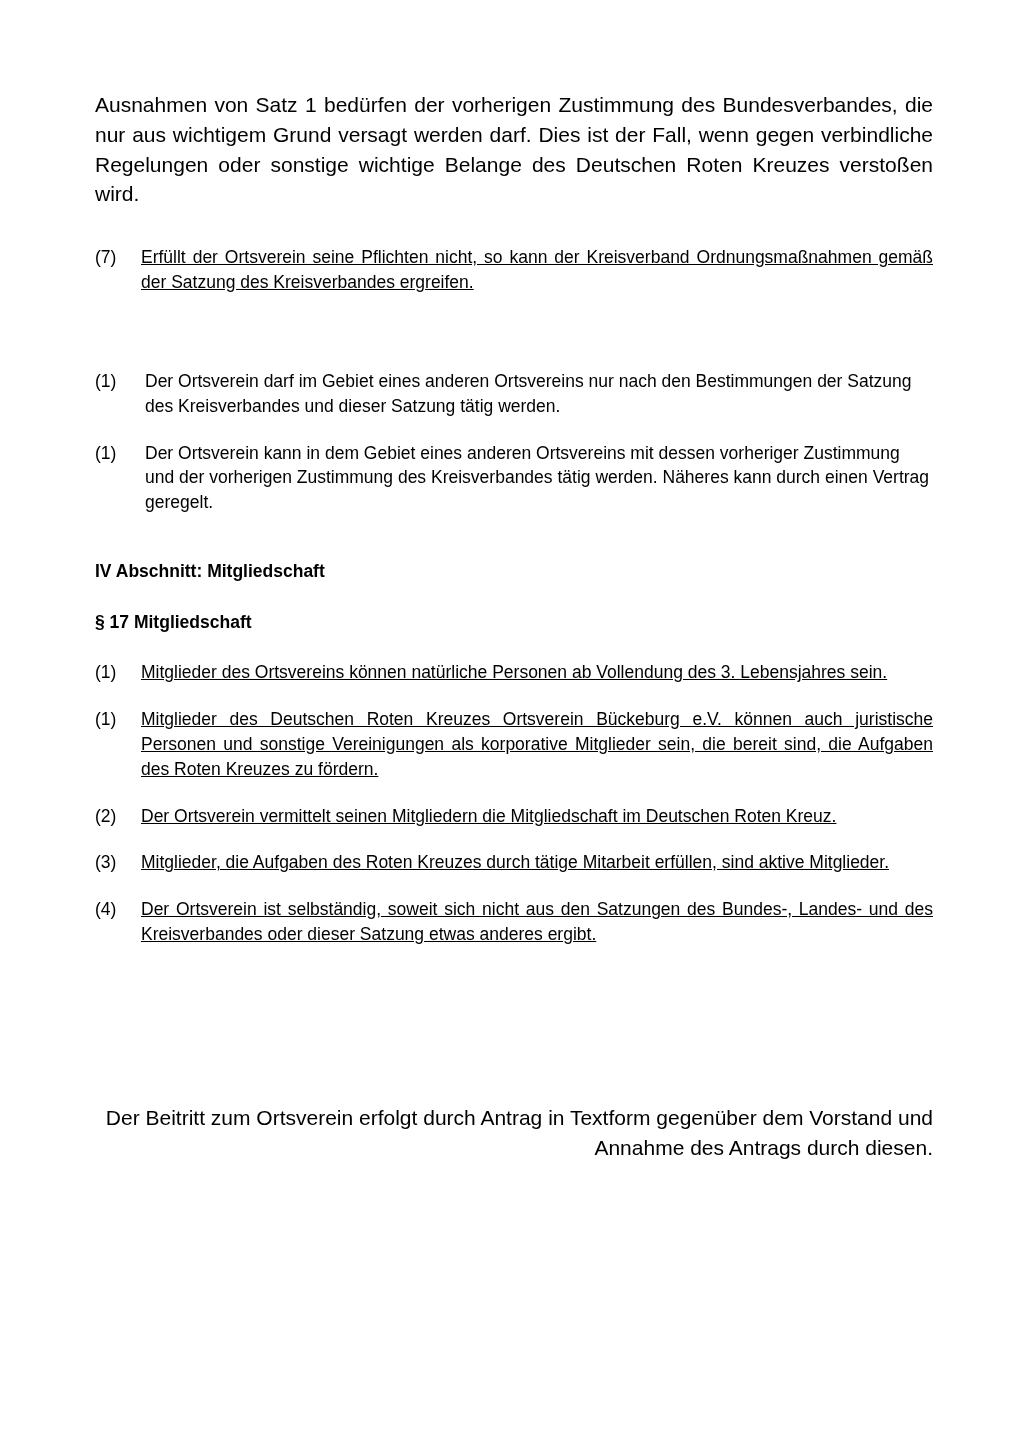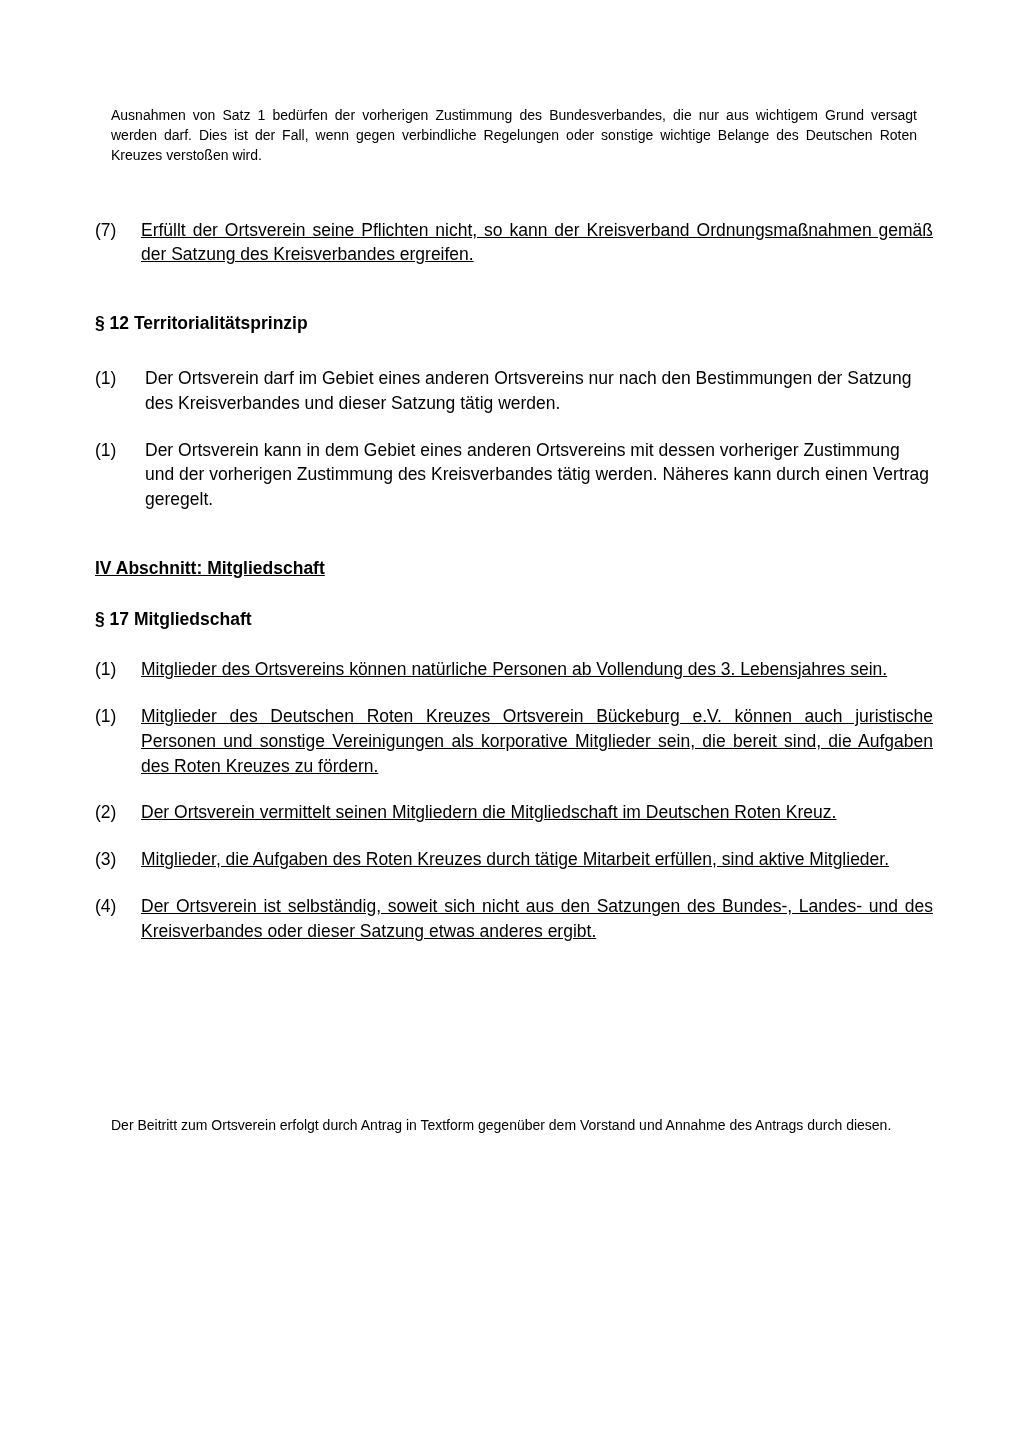--- a/index.html
+++ b/index.html
@@ -39,41 +39,40 @@
   }
   .para .body {
     flex: 1 1 auto;
   }
   .justify .body {
     text-align: justify;
     text-justify: inter-word;
     text-decoration: underline;
   }
   .plain {
-    font-size: 14px;
+    font-size: 21px;
     line-height: 1.42;
     text-align: justify;
     text-justify: inter-word;
-    margin: 16px;
+    margin: 0;
   }
   .plain.nojust {
-    text-align: left;
+    text-align: right;
   }
 
   
   .indent-body .marker { width: 50px; }
 
   h2.heading {
     font-size: 17.5px;
     font-weight: bold;
     margin: 0;
     line-height: 1.4;
   }
   h2.heading.underline {
-    text-decoration: underline;
   }
   .sp-22 { height: 22px; }
   .sp-26 { height: 26px; }
   .sp-30 { height: 30px; }
   .sp-36 { height: 36px; }
   .sp-44 { height: 44px; }
   .sp-52 { height: 52px; }
 </style>
 </head>
 <body>
@@ -85,21 +84,20 @@
 
     <div class="sp-36"></div>
 
     <div class="para justify">
       <span class="marker">(7)</span>
       <span class="body">Erfüllt der Ortsverein seine Pflichten nicht, so kann der Kreisverband Ordnungsmaßnahmen gemäß der Satzung des Kreisverbandes ergreifen.</span>
     </div>
 
     <div class="sp-44"></div>
 
-    <h2 class="heading">§ 12 Territorialitätsprinzip</h2>
 
     <div class="sp-30"></div>
 
     <div class="para indent-body">
       <span class="marker">(1)</span>
       <span class="body">Der Ortsverein darf im Gebiet eines anderen Ortsvereins nur nach den Bestimmungen der Satzung des Kreisverbandes und dieser Satzung tätig werden.</span>
     </div>
 
     <div class="sp-22"></div>
 

